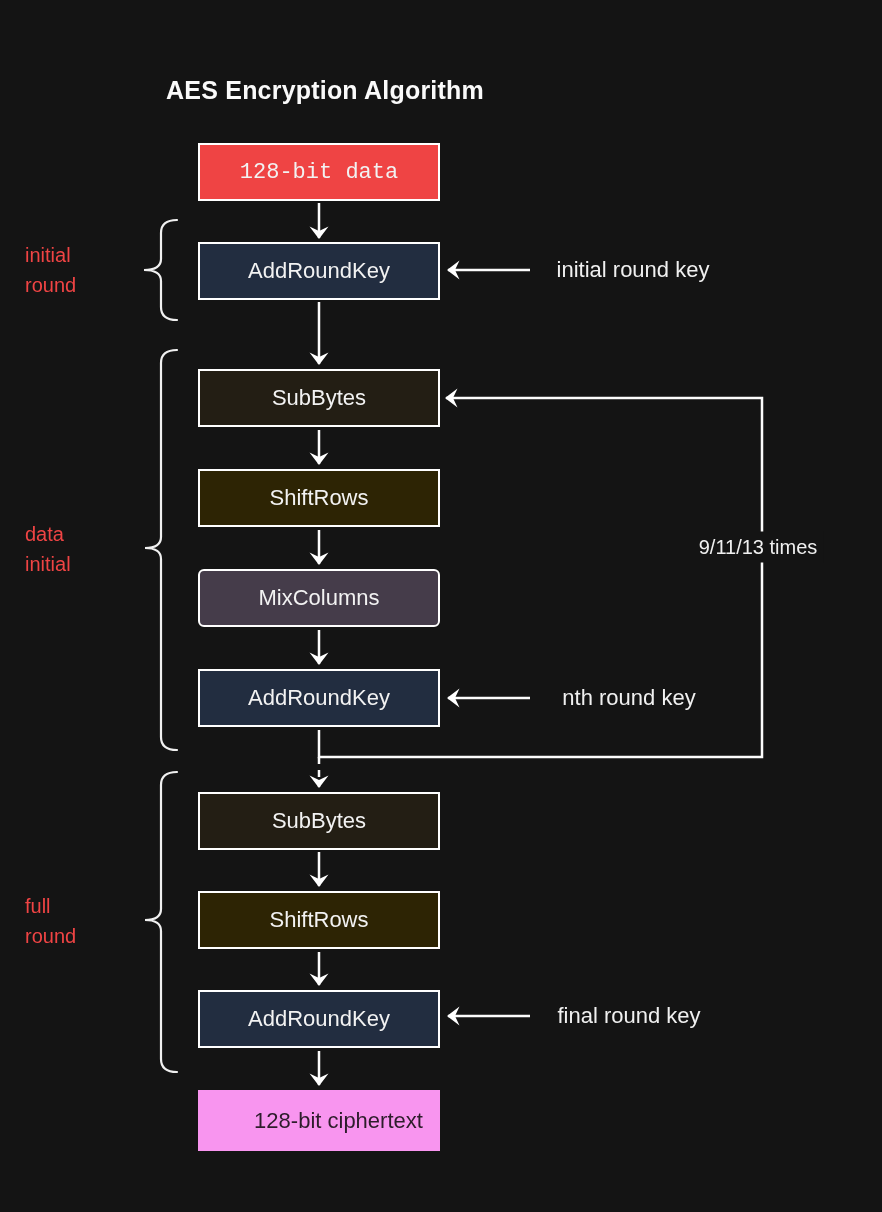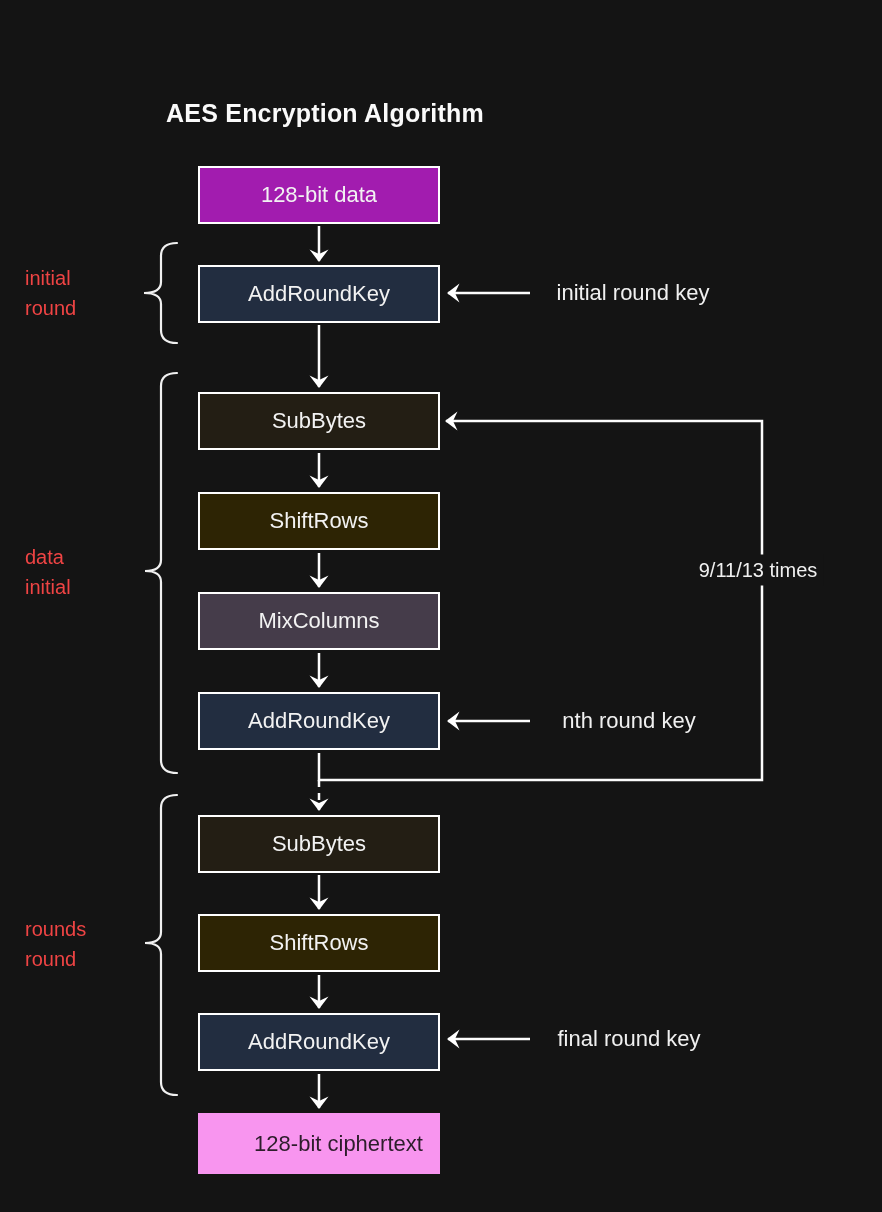--- a/index.html
+++ b/index.html
@@ -7,21 +7,20 @@
     padding: 0;
     width: 882px;
     height: 1212px;
     font-family: "Liberation Sans", sans-serif;
     overflow: hidden;
   }
   .stage {
     position: relative;
     width: 882px;
     height: 919px;
-    margin-top: 23px;
   }
   svg.wires {
     position: absolute;
     left: 0; top: 0;
     width: 882px; height: 1212px;
   }
   .title {
     position: absolute;
     left: 140px; top: 76px;
     width: 370px;
@@ -100,29 +99,29 @@
     <line x1="530" y1="698" x2="448" y2="698" stroke="#fcfcfc" stroke-width="2.5" marker-end="url(#arrow)"></line>
     <line x1="530" y1="1016" x2="448" y2="1016" stroke="#fcfcfc" stroke-width="2.5" marker-end="url(#arrow)"></line>
 
     <path d="M177,220 Q161,220 161,233 L161,259 Q161,270 144,270 Q161,270 161,281 L161,307 Q161,320 177,320" fill="none" stroke="#f0f0f0" stroke-width="2.2" stroke-linecap="round"></path>
     <path d="M177,350 Q161,350 161,363 L161,537 Q161,548 145,548 Q161,548 161,559 L161,737 Q161,750 177,750" fill="none" stroke="#f0f0f0" stroke-width="2.2" stroke-linecap="round"></path>
     <path d="M177,772 Q161,772 161,785 L161,909 Q161,920 145,920 Q161,920 161,931 L161,1059 Q161,1072 177,1072" fill="none" stroke="#f0f0f0" stroke-width="2.2" stroke-linecap="round"></path>
   </svg>
 
   <div class="title">AES Encryption Algorithm</div>
 
-  <div class="box" style="top: 143px; background-color: #a21caf;">128-bit data</div>
+  <div class="box" style="top: 143px; background-color: #ef4444; font-family: Liberation Mono, monospace;">128-bit data</div>
 
   <div class="box" style="top: 242px; background-color: rgb(34, 45, 64);">AddRoundKey</div>
 
   <div class="box" style="top: 369px; background-color: rgb(35, 30, 20);">SubBytes</div>
 
   <div class="box" style="top: 469px; background-color: rgb(45, 36, 4);">ShiftRows</div>
 
-  <div class="box" style="top: 569px; background-color: rgb(69, 60, 74);">MixColumns</div>
+  <div class="box" style="top: 569px; background-color: rgb(69, 60, 74); border-radius: 6px;">MixColumns</div>
 
   <div class="box" style="top: 669px; background-color: rgb(34, 45, 64);">AddRoundKey</div>
 
   <div class="box" style="top: 792px; background-color: rgb(35, 30, 20);">SubBytes</div>
 
   <div class="box" style="top: 891px; background-color: rgb(45, 36, 4);">ShiftRows</div>
 
   <div class="box" style="top: 990px; background-color: rgb(34, 45, 64);">AddRoundKey</div>
 
   <div class="box noborder" style="top: 1090px; height: 61px; background-color: rgb(248, 149, 239); color: rgb(45, 29, 43); padding-left: 39px;">128-bit ciphertext</div>
@@ -135,17 +134,17 @@
 
   <div class="group-label" style="top:240px;">
     <div>initial</div>
     <div>round</div>
   </div>
   <div class="group-label" style="top:519px;">
     <div>data</div>
     <div>initial</div>
   </div>
   <div class="group-label" style="top:891px;">
-    <div>rounds</div>
+    <div>full</div>
     <div>round</div>
   </div>
 
 </div>
 
 </body></html>

